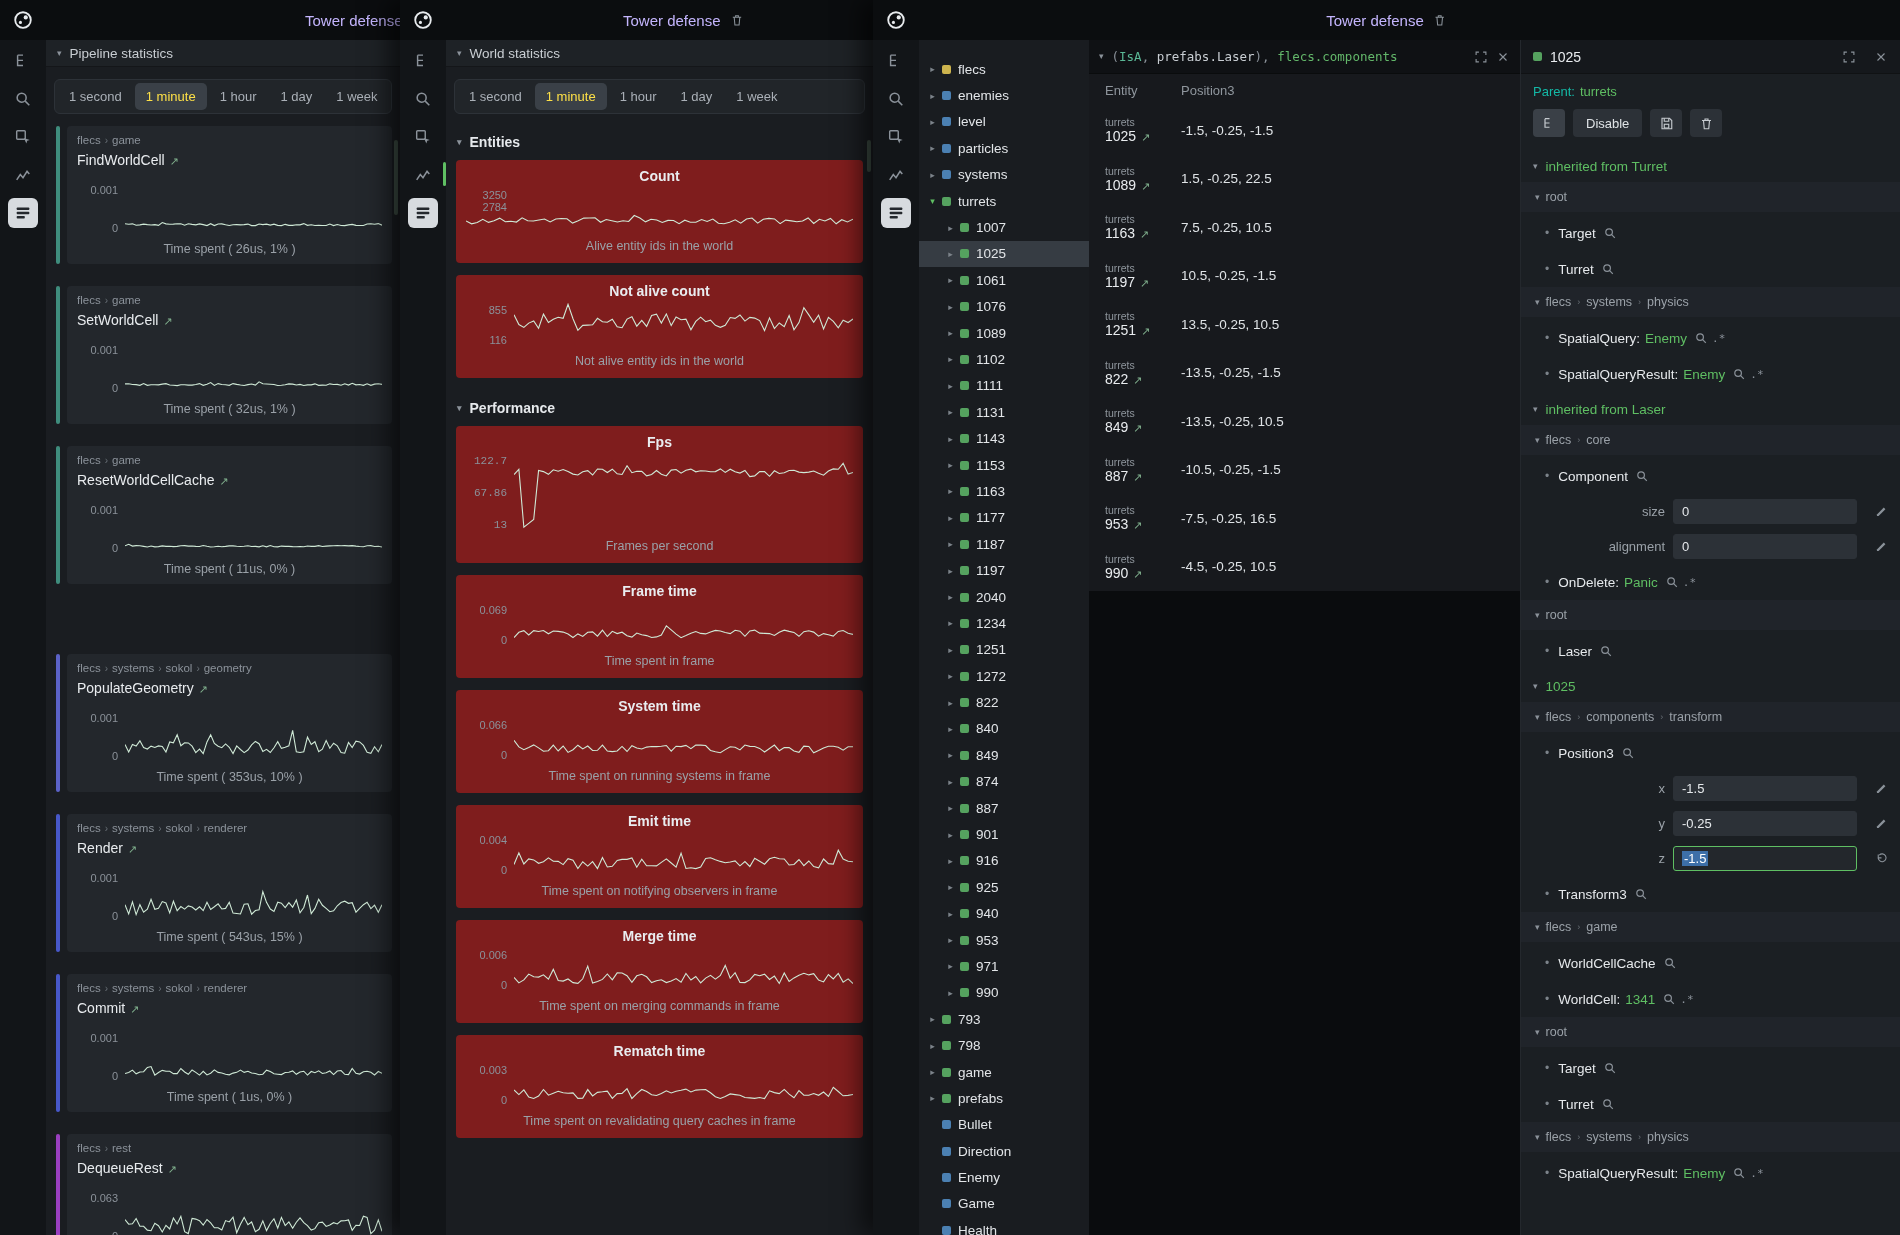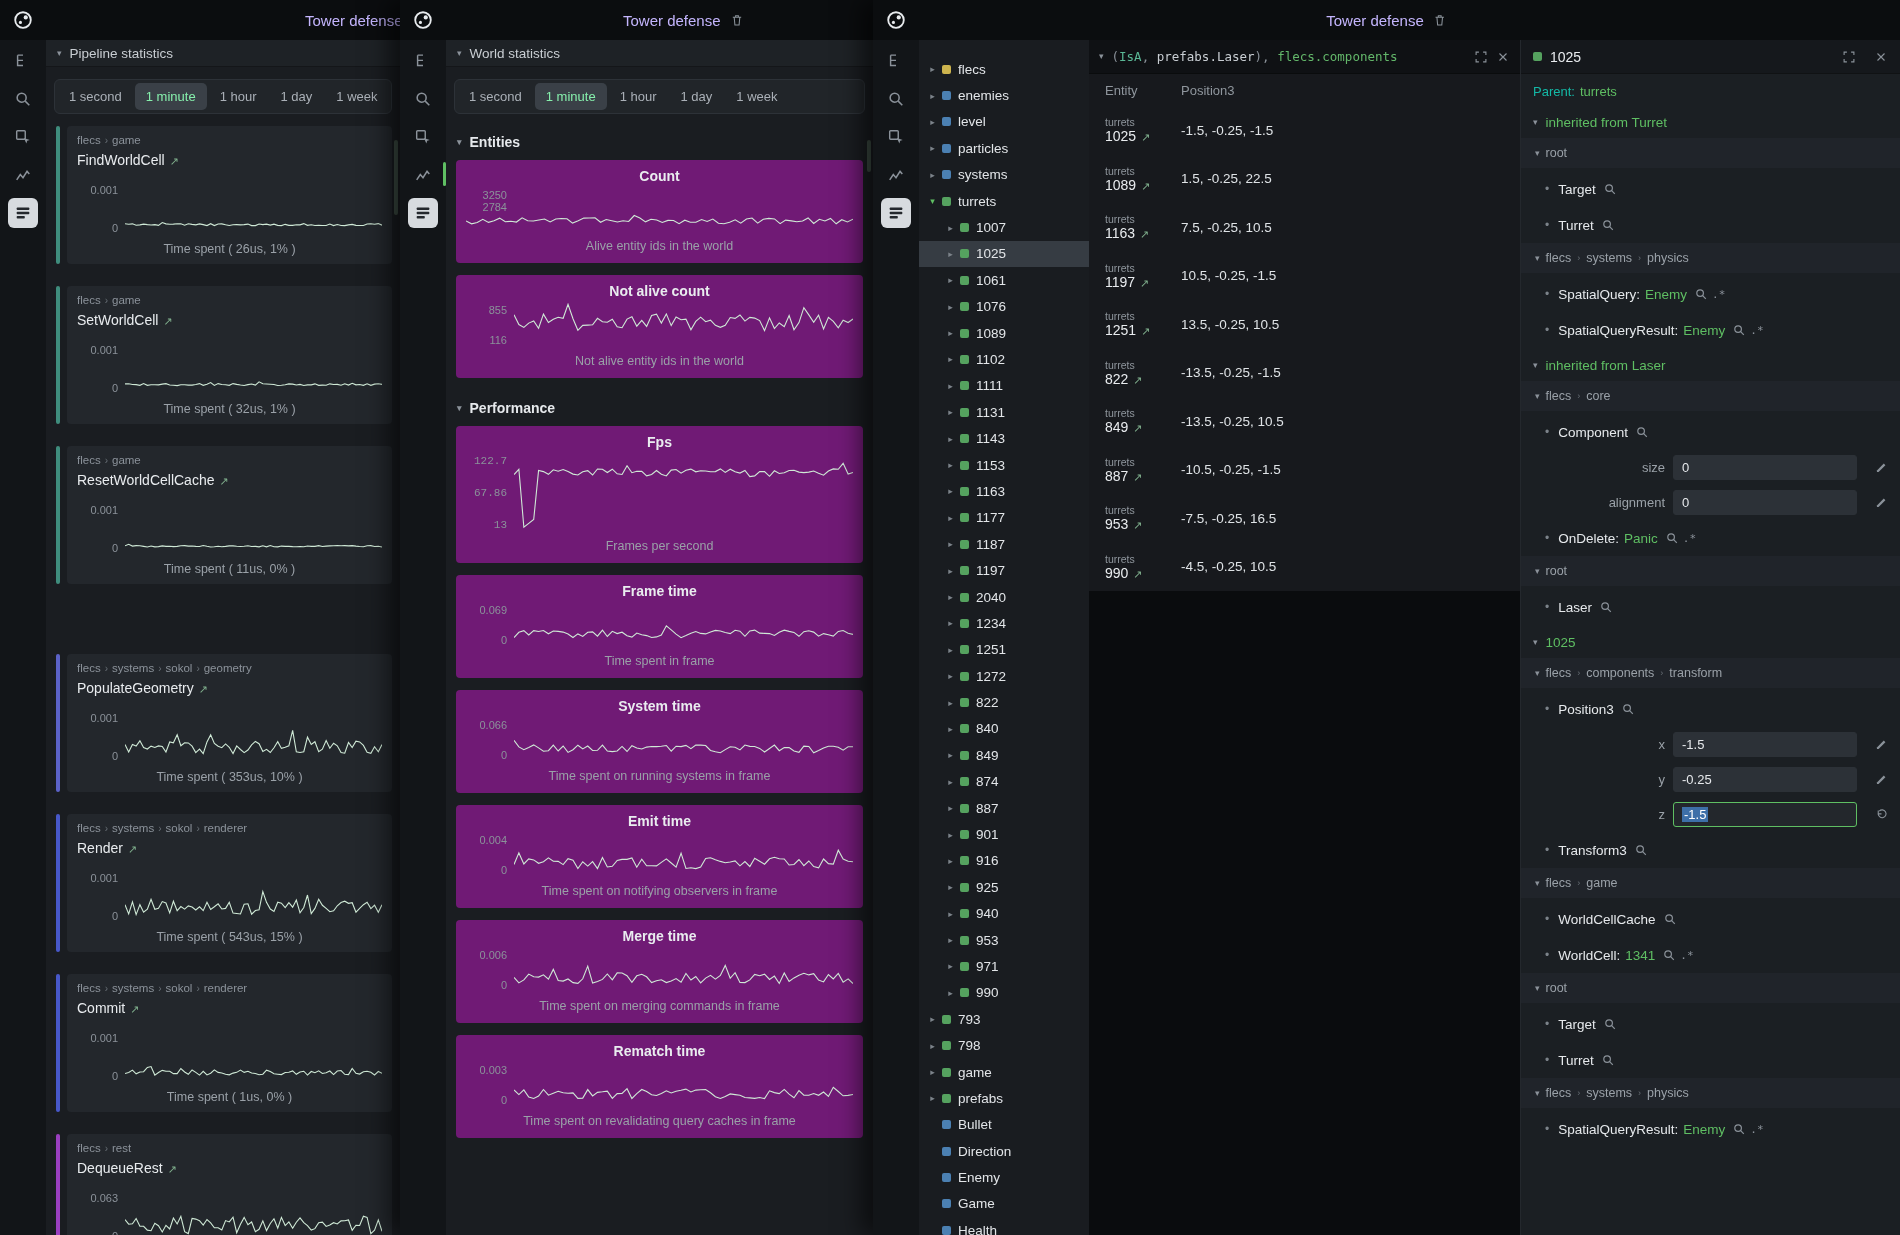--- a/index.html
+++ b/index.html
@@ -35,41 +35,41 @@
 
   
   .content { flex:1; display:flex; flex-direction:column; overflow:hidden; position:relative; background:#1a1d21; }
   .collapse-header { height:27px; flex:none; display:flex; align-items:center; gap:8px; padding:0 11px;
     color:#c9ced3; font-size:13.5px; background:#1e2226; border-bottom:1px solid #141619; }
   .chev { color:#8b929a; font-size:9px; line-height:1; }
   .timebar { margin:12px 8px 10px 8px; border:1px solid #2d3238; background:#212529; border-radius:6px;
     padding:3px; display:flex; gap:2px; flex:none; }
   .tbtn { border:none; background:transparent; color:#aab0b7; font-size:13px; padding:6px 11px;
     border-radius:5px; font-family:inherit; cursor:pointer; white-space:nowrap; }
-  .tbtn.active { background:#3a4047; color:#86efac; }
+  .tbtn.active { background:#3a4047; color:#fde047; }
 
   .cards { padding:2px 8px 0 10px; overflow:hidden; }
   .pcard { display:flex; margin-bottom:22px; }
   .pcard.gap { margin-top:70px; }
   .pcard .accent { width:4px; border-radius:2px; margin-right:7px; flex:none; }
   .pcard .cbody { flex:1; background:#23272c; border-radius:4px; padding:8px 10px 6px; overflow:hidden; }
   .bc { font-size:11.5px; color:#8b929a; height:15px; }
   .bc .sep { margin:0 4px; color:#686f76; font-size:10px; }
   .pname { font-size:14px; color:#e9ecef; margin-top:3px; height:19px; }
   .ext { color:#7fae8c; font-size:11px; margin-left:5px; }
   .chart-row { display:flex; align-items:stretch; margin-top:12px; height:52px; }
   .ylabels { width:48px; flex:none; display:flex; flex-direction:column; justify-content:space-between;
     align-items:flex-end; padding:1px 7px 1px 0; font-size:11px; color:#8b929a; }
   .spark { flex:1; height:100%; min-width:0; }
   .caption { text-align:center; font-size:12.5px; color:#9aa1a8; margin-top:7px; height:16px; }
 
   .section-h { display:flex; align-items:center; gap:8px; padding:10px 11px; color:#e6e9ec;
     font-size:14px; font-weight:700; flex:none; }
   .section-h.later { margin-top:12px; }
-  .wcard { background:#701a75; border-radius:4px; margin:0 10px 12px 10px; padding:8px 10px; flex:none; }
+  .wcard { background:#7f1d1d; border-radius:4px; margin:0 10px 12px 10px; padding:8px 10px; flex:none; }
   .wtitle { text-align:center; font-size:14px; font-weight:700; color:#e9ecef; margin-bottom:4px; }
 
   .vthumb { position:absolute; right:2px; width:4px; border-radius:2px; background:#3e4d44; }
 
   
   .tree { width:170px; flex:none; background:#191c20; padding-top:16px; overflow:hidden; }
   .trow { height:26.4px; display:flex; align-items:center; font-size:13.5px; color:#e2e5e8; cursor:pointer; }
   .trow.sel { background:#363c43; }
   .trow.d1 { padding-left:18px; }
   .tchev { width:15px; margin-left:6px; text-align:center; color:#7c838a; font-size:9px; flex:none; }
@@ -886,20 +886,40 @@
           <span class="hicon" id="i-close">
               <svg viewBox="0 0 20 20" fill="none" stroke="currentColor" stroke-width="1.6">
                 <path d="M5 5l10 10M15 5L5 15"></path>
               </svg>
             </span>
         </div>
         <div class="insp-scroll">
           <div class="parent-row">
             <span class="parent-lab">Parent:</span><span class="parent-val">turrets</span>
           </div>
+          <div class="btnrow">
+            <button class="btn iconic pressed" id="b-tree">
+                <svg viewBox="0 0 20 20" fill="none" stroke="currentColor" stroke-width="1.6">
+                  <path d="M4 3.5h6M4 3.5V15h6M4 9.3h6"></path>
+                </svg>
+              </button>
+            <button class="btn">Disable</button>
+            <button class="btn iconic" id="b-save">
+                <svg viewBox="0 0 20 20" fill="none" stroke="currentColor" stroke-width="1.5">
+                  <path d="M4 3h10l3 3v11H4z"></path>
+                  <path d="M7 3v4h6V3"></path>
+                  <rect x="7" y="11" width="6" height="5"></rect>
+                </svg>
+              </button>
+            <button class="btn iconic" id="b-del">
+                <svg viewBox="0 0 20 20" width="14" height="14" fill="none" stroke="currentColor" stroke-width="1.5">
+                  <path d="M4 6h12M8 6V4h4v2M6 6l1 11h6l1-11"></path>
+                </svg>
+              </button>
+          </div>
           <div id="insp-sections">
               <div class="sec-title">
                 <span class="chev">▾</span>
                 <span>inherited from Turret</span>
               </div>
               <div class="ghead">
                 <span class="chev">▾</span>
                 <span>root</span>
               </div>
               <div class="irow">

